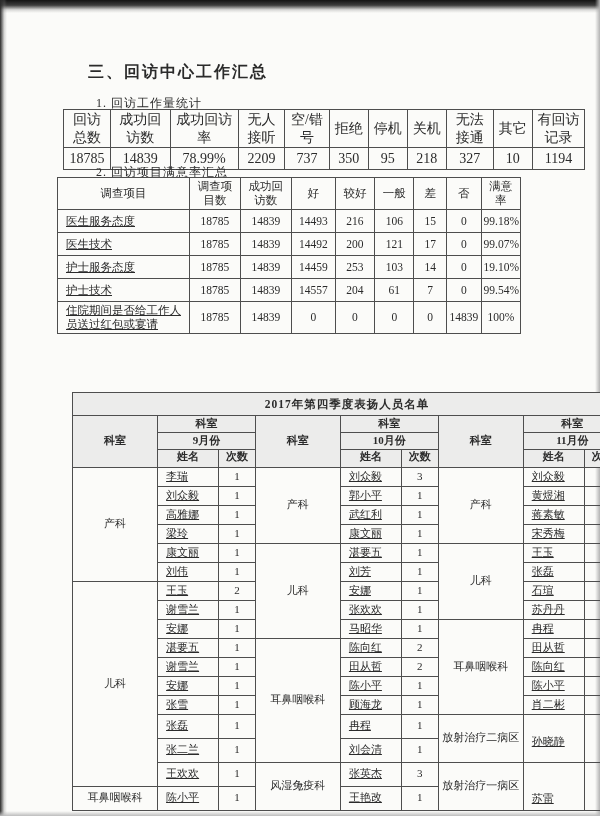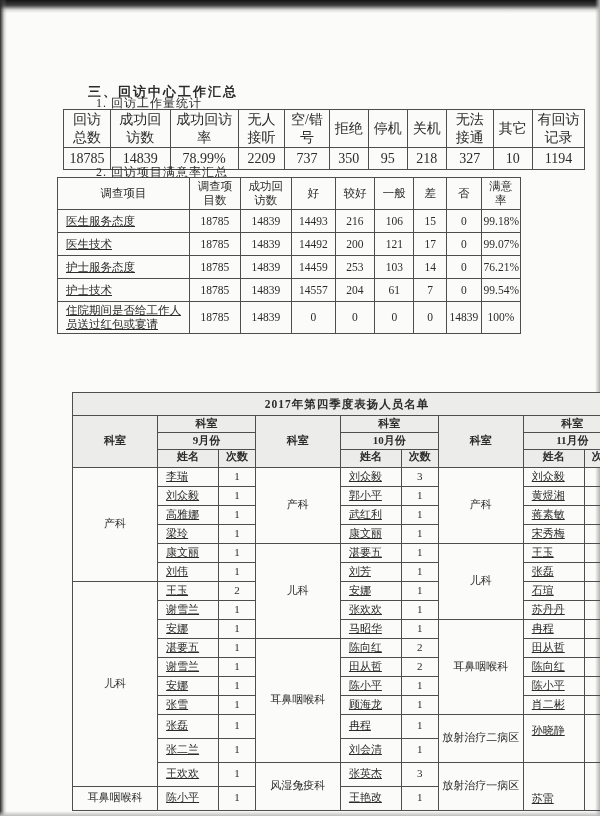--- a/index.html
+++ b/index.html
@@ -13,21 +13,21 @@
   .edge-top{top:0;left:0;right:0;height:13px;
     background:linear-gradient(180deg,#131313 0%,#3d3d3d 40%,rgba(150,150,150,.35) 75%,rgba(255,255,255,0) 100%);}
   .edge-left{top:0;left:0;bottom:0;width:7px;
     background:linear-gradient(90deg,#2a2a2a 0%,rgba(120,120,120,.28) 60%,rgba(255,255,255,0) 100%);}
   .edge-right{top:0;right:0;bottom:0;width:5px;
     background:linear-gradient(270deg,#b3b3b3,rgba(190,190,190,0));}
   .edge-bottom{bottom:0;left:0;right:0;height:5px;
     background:linear-gradient(0deg,#bdbdbd,rgba(205,205,205,0));}
 
   .abs{position:absolute;}
-  .h-section{top:83px;left:88px;font-size:13px;font-weight:bold;letter-spacing:2px;font-family:Liberation Mono, monospace;}
+  .h-section{top:62px;left:88px;font-size:16px;font-weight:bold;letter-spacing:2px;font-family:Liberation Mono, monospace;}
   .h-item1{top:95px;left:96px;font-size:12px;letter-spacing:1px;}
   .h-item2{top:164px;left:96px;font-size:12px;letter-spacing:1px;}
   .h-item3{top:373px;left:88px;font-size:12px;letter-spacing:2.5px;}
   .pageno{top:781px;left:0;right:0;text-align:center;font-size:11px;}
 
   table{border-collapse:collapse;table-layout:fixed;}
   td,th{border:1px solid #4e4e4e;overflow:hidden;line-height:1.25;padding:1px 2px;
         text-align:center;vertical-align:middle;}
 
   .t1{top:109px;left:63px;width:522px;font-size:14px;}
@@ -40,21 +40,21 @@
 
   .t3{top:392px;left:72px;width:550px;font-size:11px;}
   .t3 th{background:#ececeb;font-weight:bold;}
   .t3 td{height:16px;}
   .t3 tr.rt th{height:20px;font-size:11.5px;letter-spacing:1px;}
   .t3 tr.rh th{height:12px;}
   .t3 tr.rh2 th{height:15px;font-family:Liberation Mono, monospace;}
   .t3 tr.tall td{height:21px;}
 
   .L{text-align:left;padding-left:8px;text-decoration:underline;}
-  .vt{vertical-align:top;padding-top:9px;}
+  .vt{vertical-align:top;padding-top:20px;}
   .vb{vertical-align:bottom;padding-bottom:4px;}
   .dept{text-align:center;padding:0 1px;}
 </style>
 </head>
 <body>
 
 <div class="scan">
   <div class="edge edge-top"></div>
   <div class="edge edge-left"></div>
   <div class="edge edge-right"></div>
@@ -157,21 +157,21 @@
         </tr>
         <tr>
           <td class="L">护士服务态度</td>
           <td>18785</td>
           <td>14839</td>
           <td>14459</td>
           <td>253</td>
           <td>103</td>
           <td>14</td>
           <td>0</td>
-          <td>76.21%</td>
+          <td>19.10%</td>
         </tr>
         <tr>
           <td class="L">护士技术</td>
           <td>18785</td>
           <td>14839</td>
           <td>14557</td>
           <td>204</td>
           <td>61</td>
           <td>7</td>
           <td>0</td>

